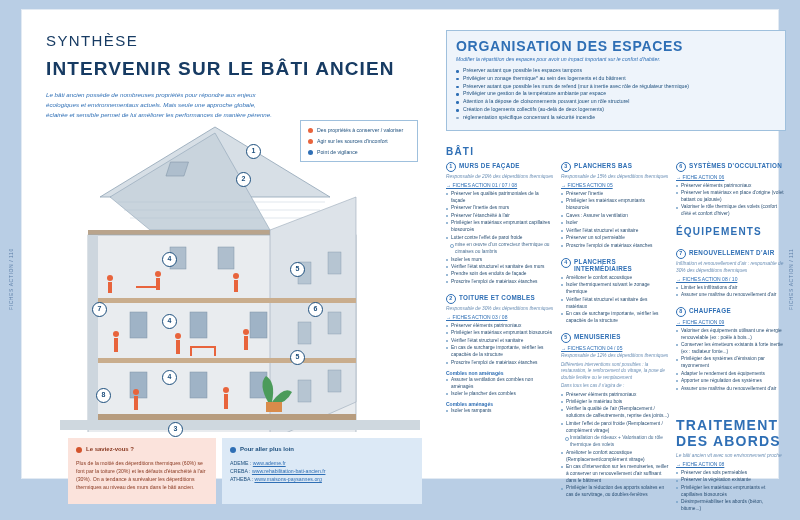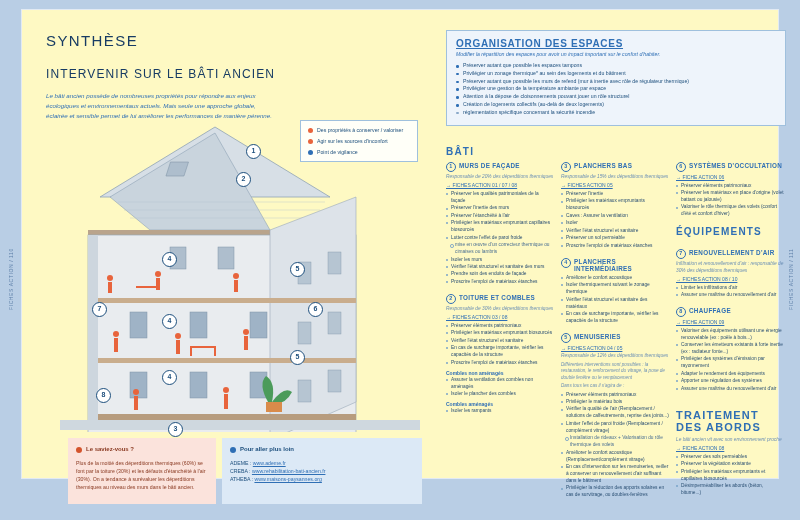--- a/index.html
+++ b/index.html
@@ -16,21 +16,21 @@
   .page {
     position: absolute;
     left: 0; top: 0;
     width: 800px; height: 520px;
     background: #b9cee5;
   }
   .sheet {
     position: absolute;
     left: 22px; top: 10px;
     width: 756px; height: 468px;
-    background: #fef9c3;
+    background: #ffffff;
     box-shadow: 0 0 0 1px #e2eaf3;
   }
   
   .vtab {
     position: absolute;
     left: -2px;
     width: 22px;
     height: 500px;
     top: 10px;
     color: #5d7fa8;
@@ -70,24 +70,25 @@
     left: 24px; top: 22px;
     width: 380px;
   }
   .title-line1 {
     font-size: 15px;
     letter-spacing: 1.4px;
     color: #173b63;
     font-weight: normal;
   }
   .title-line2 {
-    font-size: 12px;
+    font-size: 19px;
     letter-spacing: 1.1px;
     color: #173b63;
-    margin-top: 18px;
+    margin-top: 9px;
+    font-weight: bold;
   }
   .subtitle {
     margin-top: 10px;
     width: 228px;
     font-size: 6.2px;
     line-height: 1.65;
     color: #2f6fb5;
     font-style: italic;
   }
 
@@ -187,25 +188,24 @@
   .org-box {
     position: absolute;
     left: 0; top: 0;
     width: 340px;
     box-sizing: border-box;
     border: 1px solid #9fc0dd;
     background: #eef4fb;
     padding: 7px 9px 8px 9px;
   }
   .org-title {
-    font-size: 10px;
+    font-size: 14px;
     letter-spacing: 0.7px;
     color: #2f6fb5;
     font-weight: bold;
-    text-decoration: underline;
   }
   .org-sub {
     font-size: 5.2px;
     font-style: italic;
     color: #2f6fb5;
     margin-top: 2px;
     margin-bottom: 5px;
   }
   .org-list { margin: 0; padding: 0; list-style: none; }
   .org-list li {
@@ -654,21 +654,21 @@
             <ul class="items">
               <li>Valoriser des équipements utilisant une énergie renouvelable (ex : poêle à bois...)</li>
               <li>Conserver les émetteurs existants à forte inertie (ex : radiateur fonte...)</li>
               <li>Privilégier des systèmes d'émission par rayonnement</li>
               <li>Adapter le rendement des équipements</li>
               <li>Apporter une régulation des systèmes</li>
               <li>Assurer une maîtrise du renouvellement d'air</li>
             </ul>
           </div>
 
-          <div class="bati-label" style="position:static; margin:16px 0 4px 0; font-size:11px;">TRAITEMENT DES ABORDS</div>
+          <div class="bati-label" style="position:static; margin:24px 0 4px 0; font-size:14px;">TRAITEMENT DES ABORDS</div>
           <div class="abords-note">Le bâti ancien vit avec son environnement proche</div>
           <div class="sec-fiche">→ FICHE ACTION 08</div>
           <ul class="items">
             <li>Préserver des sols perméables</li>
             <li>Préserver la végétation existante</li>
             <li>Privilégier les matériaux empruntants et capillaires biosourcés</li>
             <li>Désimperméabiliser les abords (béton, bitume...)</li>
           </ul>
 
         </div>

